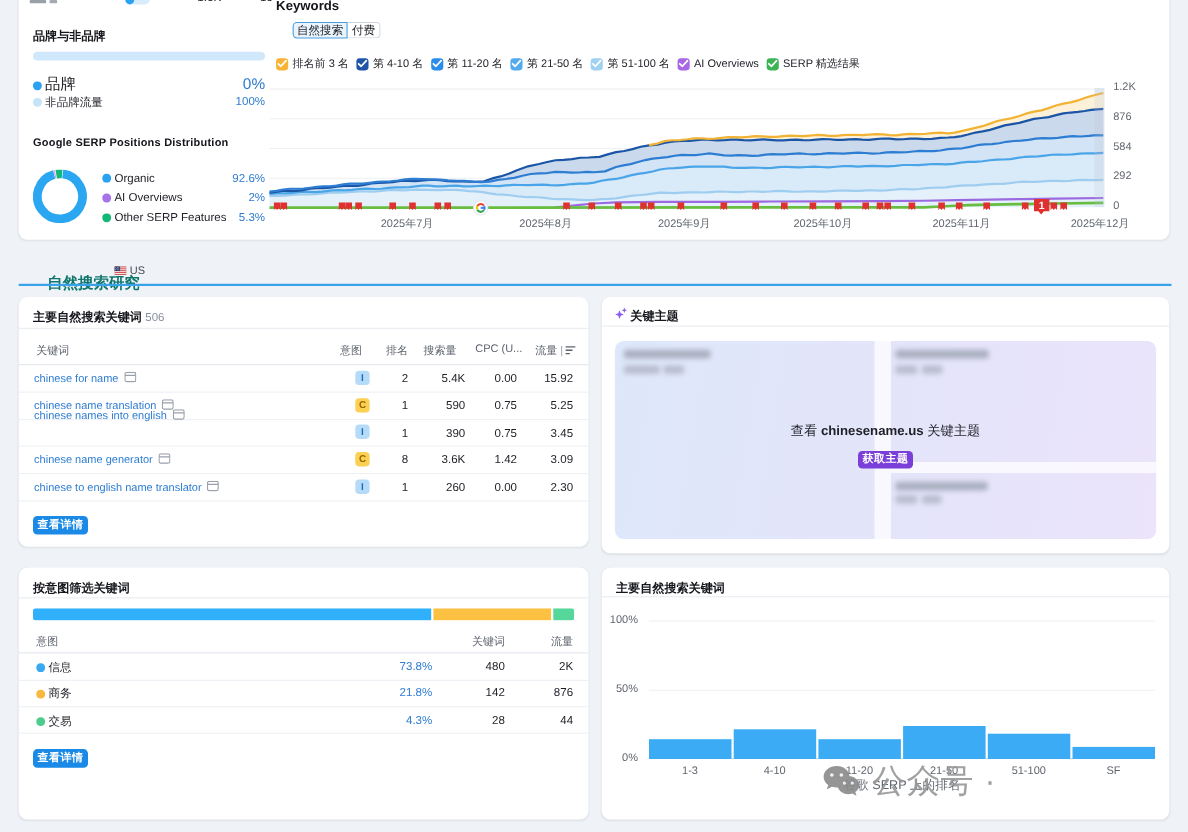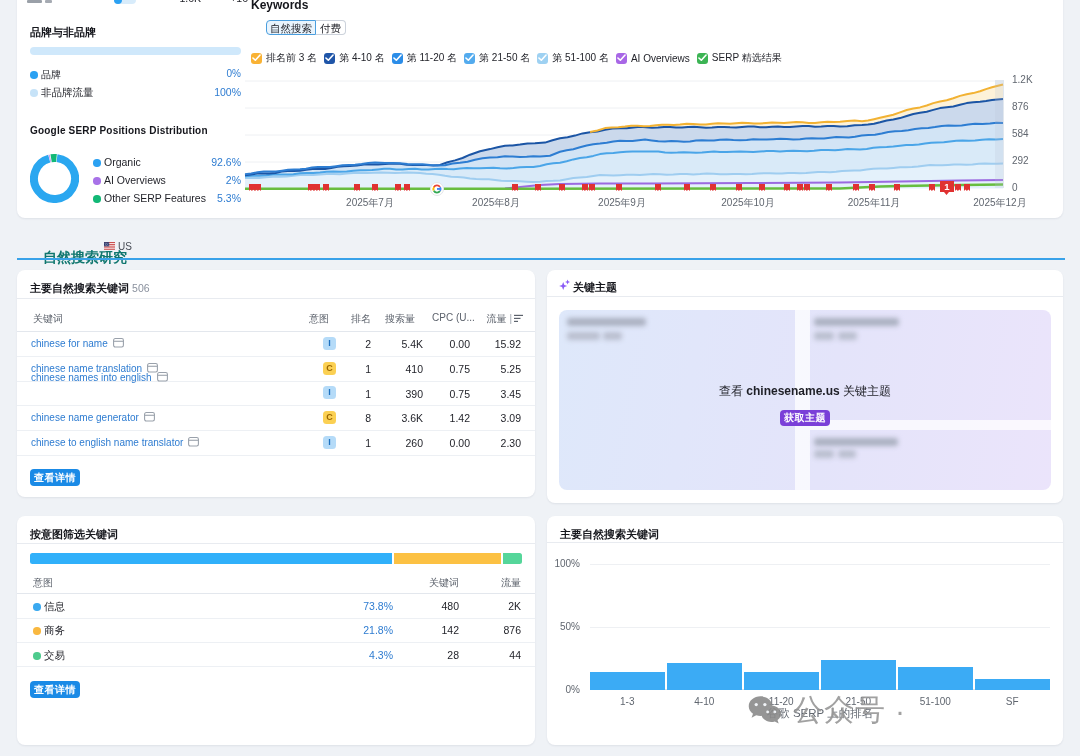--- a/index.html
+++ b/index.html
@@ -27,21 +27,21 @@
 <div class="card" style="left:17px;top:-60px;width:1046px;height:278px;"></div>
 <div class="abs" style="left:27px;top:0;width:15px;height:2.5px;background:#9aa0a8;border-radius:1px;"></div>
 <div class="abs" style="left:45px;top:0;width:7px;height:2.5px;background:#a5aab2;border-radius:1px;"></div>
 <div class="abs" style="left:114px;top:-4px;width:22px;height:8px;border-radius:4px;background:#d8ecfb;">
     <div class="abs" style="left:0px;top:0px;width:8px;height:8px;border-radius:50%;background:#2ba1f2;"></div>
   </div>
 <div class="abs" style="left:161px;top:-8px;width:40px;font-size:10.5px;color:#1e1f26;text-align:right;">1.6K</div>
 <div class="abs" style="left:216px;top:-8px;width:32px;font-size:10.5px;color:#1e1f26;text-align:right;">+16</div>
 <div class="h2" style="left:30px;top:25px;">品牌与非品牌</div>
 <div class="abs" style="left:30px;top:47px;width:211px;height:8px;border-radius:4px;background:#cfe8fb;"></div>
-<div class="abs" style="left:30px;top:68px;width:211px;font-size:10px;color:#1e1f26;"><span class="dot" style="background:#2ba1f2;"></span>品牌<span class="blue" style="float:right;">0%</span></div>
+<div class="abs" style="left:30px;top:68px;width:211px;font-size:14px;color:#1e1f26;"><span class="dot" style="background:#2ba1f2;"></span>品牌<span class="blue" style="float:right;">0%</span></div>
 <div class="abs" style="left:30px;top:86px;width:211px;font-size:10.5px;color:#1e1f26;"><span class="dot" style="background:#c7e3f8;"></span>非品牌流量<span class="blue" style="float:right;">100%</span></div>
 <div class="abs" style="left:30px;top:125px;font-size:10px;font-weight:bold;color:#15161c;letter-spacing:.2px;">Google SERP Positions Distribution</div>
 <svg class="abs" style="left:30px;top:154px;" width="49" height="49" viewBox="0 0 49 49">
 <g transform="translate(24.5,24.5)">
 <path fill="none" stroke="#2aa7f0" stroke-width="8" d="M2.50,-20.35 A20.5,20.5 0 1 1 -5.31,-19.80"></path>
 <path fill="none" stroke="#c9a2ee" stroke-width="8" d="M-5.03,-19.87 A20.5,20.5 0 0 1 -3.98,-20.11"></path>
 <path fill="none" stroke="#12b876" stroke-width="8" d="M-3.38,-20.22 A20.5,20.5 0 0 1 1.96,-20.41"></path>
 </g>
   </svg>
 <div class="abs" style="left:93px;top:156px;width:148px;font-size:10.5px;color:#1e1f26;"><span class="dot" style="background:#2ba1f2;"></span>Organic<span class="blue" style="float:right;">92.6%</span></div>
@@ -214,21 +214,21 @@
 <div class="num" style="left:383px;top:338px;width:40px;">5.4K</div>
 <div class="num" style="left:430px;top:338px;width:40px;">0.00</div>
 <div class="num" style="left:477px;top:338px;width:44px;">15.92</div>
 <div class="abs" style="left:17px;top:356px;width:518px;height:1px;background:#edf0f4;"></div>
 <div class="lnk" style="left:31px;top:363px;">chinese name translation<svg style="vertical-align:-1px;margin-left:5px;" width="11" height="10" viewBox="0 0 12 11">
       <rect x="0.6" y="0.6" width="10.8" height="9.3" rx="1.8" fill="none" stroke="#9aa1ab" stroke-width="1.2"></rect>
       <line x1="0.6" y1="3.6" x2="11.4" y2="3.6" stroke="#9aa1ab" stroke-width="1.2"></line>
     </svg></div>
 <div class="abs" style="left:323px;top:362px;width:13px;height:13px;border-radius:3.5px;background:#fbd053;color:#9a6700;font-size:9px;font-weight:bold;text-align:center;line-height:13px;">C</div>
 <div class="num" style="left:341px;top:363px;width:30px;">1</div>
-<div class="num" style="left:383px;top:363px;width:40px;">410</div>
+<div class="num" style="left:383px;top:363px;width:40px;">590</div>
 <div class="num" style="left:430px;top:363px;width:40px;">0.75</div>
 <div class="num" style="left:477px;top:363px;width:44px;">5.25</div>
 <div class="abs" style="left:17px;top:381px;width:518px;height:1px;background:#edf0f4;"></div>
 <div class="lnk" style="left:31px;top:372px;">chinese names into english<svg style="vertical-align:-1px;margin-left:5px;" width="11" height="10" viewBox="0 0 12 11">
       <rect x="0.6" y="0.6" width="10.8" height="9.3" rx="1.8" fill="none" stroke="#9aa1ab" stroke-width="1.2"></rect>
       <line x1="0.6" y1="3.6" x2="11.4" y2="3.6" stroke="#9aa1ab" stroke-width="1.2"></line>
     </svg></div>
 <div class="abs" style="left:323px;top:386px;width:13px;height:13px;border-radius:3.5px;background:#b5dbf8;color:#1d70bd;font-size:9px;font-weight:bold;text-align:center;line-height:13px;">I</div>
 <div class="num" style="left:341px;top:388px;width:30px;">1</div>
 <div class="num" style="left:383px;top:388px;width:40px;">390</div>

